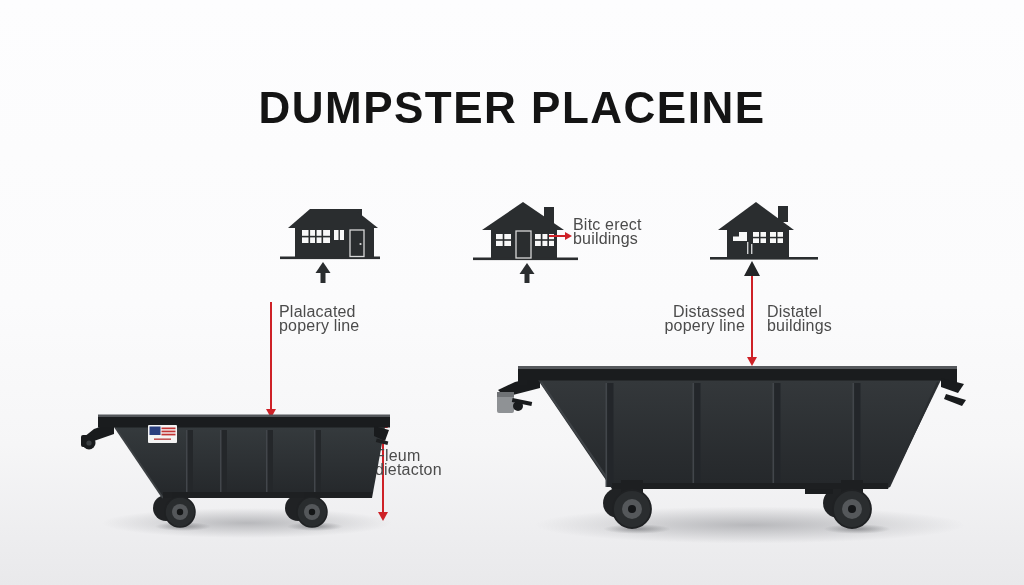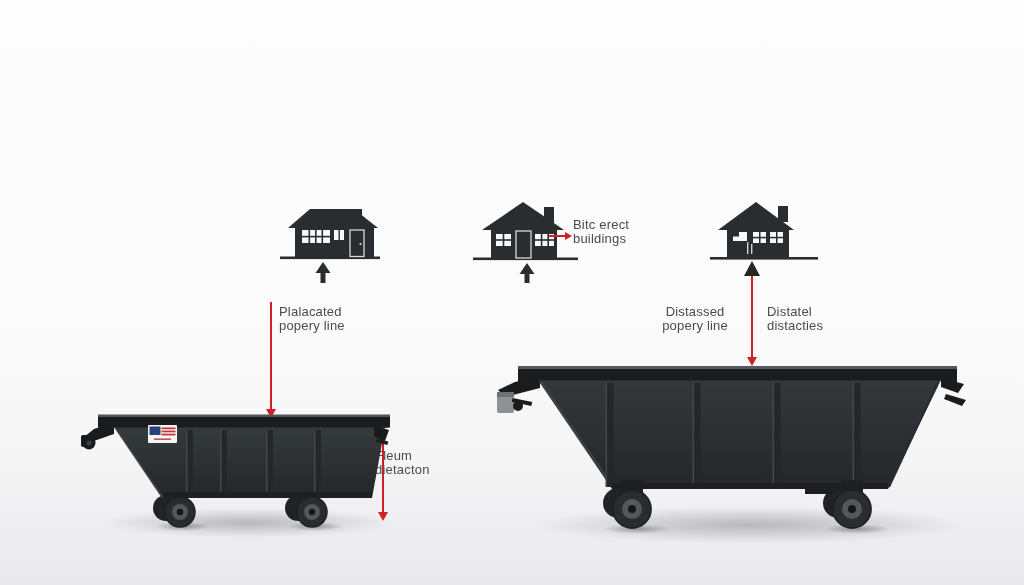--- a/index.html
+++ b/index.html
@@ -7,39 +7,40 @@
     position:relative;width:1024px;height:585px;overflow:hidden;
     background:linear-gradient(180deg,#fdfdfe 0%,#fbfbfc 52%,#f6f6f7 76%,#ededef 92%,#e9e9eb 100%);
     font-family:"Liberation Sans",sans-serif;
   }
   .title{
     position:absolute;left:0;top:84px;width:1024px;text-align:center;
     font-size:44px;line-height:48px;font-weight:800;letter-spacing:1.5px;
     color:#141414;
   }
   .label{
-    position:absolute;font-size:13px;line-height:14px;color:#4b4b4b;
+    position:absolute;font-size:16px;line-height:14px;color:#4b4b4b;
     white-space:pre-line;letter-spacing:.2px;
   }
   .vline{position:absolute;width:2px;background:#ce2127;}
   .hline{position:absolute;height:2px;background:#ce2127;}
   .arr{position:absolute;width:0;height:0;}
   .arr-down-red{border-left:5px solid transparent;border-right:5px solid transparent;border-top:9px solid #ce2127;}
   .arr-up-red{border-left:5px solid transparent;border-right:5px solid transparent;border-bottom:9px solid #ce2127;}
   .arr-right-red{border-top:4.5px solid transparent;border-bottom:4.5px solid transparent;border-left:7px solid #ce2127;}
   .arr-up-black{border-left:8px solid transparent;border-right:8px solid transparent;border-bottom:15px solid #232527;}
   .shadow{position:absolute;background:radial-gradient(closest-side,rgba(68,70,76,.32),rgba(68,70,76,0) 88%);}
   .wheel-shadow{position:absolute;background:radial-gradient(closest-side,rgba(40,42,46,.38),rgba(40,42,46,0) 80%);}
   svg{position:absolute;display:block;}
 </style>
 </head>
 <body>
 
 <div id="scene">
 
+  <div class="title">DUMPSTER PLACEINE</div>
 
   <svg style="left:268px;top:199px" width="120" height="88" viewBox="0 0 120 88">
     <g fill="#2a2d2f">
       <rect x="84" y="10" width="10" height="17"></rect>
       <polygon points="20,29 42,10 86,10 110,29"></polygon>
       <rect x="27" y="26" width="79" height="32"></rect>
       <rect x="12" y="57.5" width="100" height="2.6"></rect>
       <polygon points="55,63 62.5,74 47.5,74"></polygon>
       <rect x="52.5" y="74" width="5" height="10"></rect>
     </g>
@@ -110,24 +111,24 @@
 popery line</div>
 
   <div class="hline" style="left:549px;top:235px;width:17px"></div>
   <div class="arr arr-right-red" style="left:565px;top:231.5px"></div>
   <div class="label" style="left:573px;top:218px">Bitc erect
 buildings</div>
 
   <div class="arr arr-up-black" style="left:744px;top:261px"></div>
   <div class="vline" style="left:751px;top:276px;height:82px"></div>
   <div class="arr arr-down-red" style="left:747px;top:357px"></div>
-  <div class="label" style="right:296px;top:305px;text-align:center">Distassed
+  <div class="label" style="right:279px;top:305px;text-align:right">Distassed
 popery line</div>
   <div class="label" style="left:767px;top:305px">Distatel
-distacties</div>
+buildings</div>
 
   <div class="arr arr-up-red" style="left:378px;top:419px"></div>
   <div class="vline" style="left:382px;top:427px;height:86px"></div>
   <div class="arr arr-down-red" style="left:378px;top:512px"></div>
   <div class="label" style="left:375px;top:449px">Fleum
 dietacton</div>
 
   <div class="shadow" style="left:82px;top:506px;width:330px;height:34px"></div>
   <div class="shadow" style="left:505px;top:504px;width:490px;height:42px"></div>
   <div class="wheel-shadow" style="left:148px;top:521px;width:70px;height:11px"></div>

